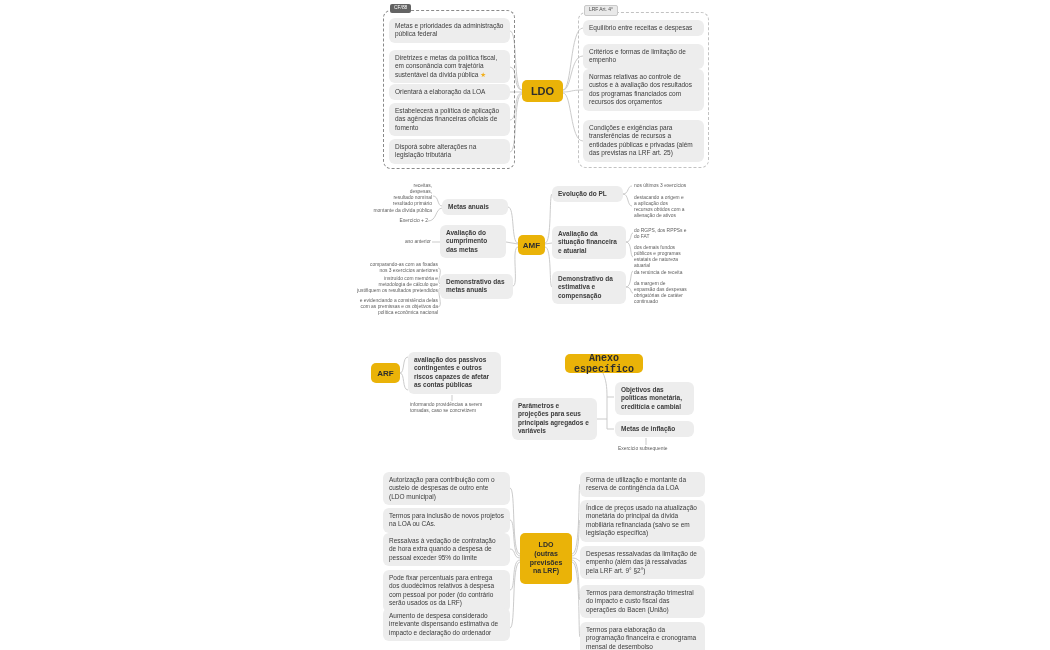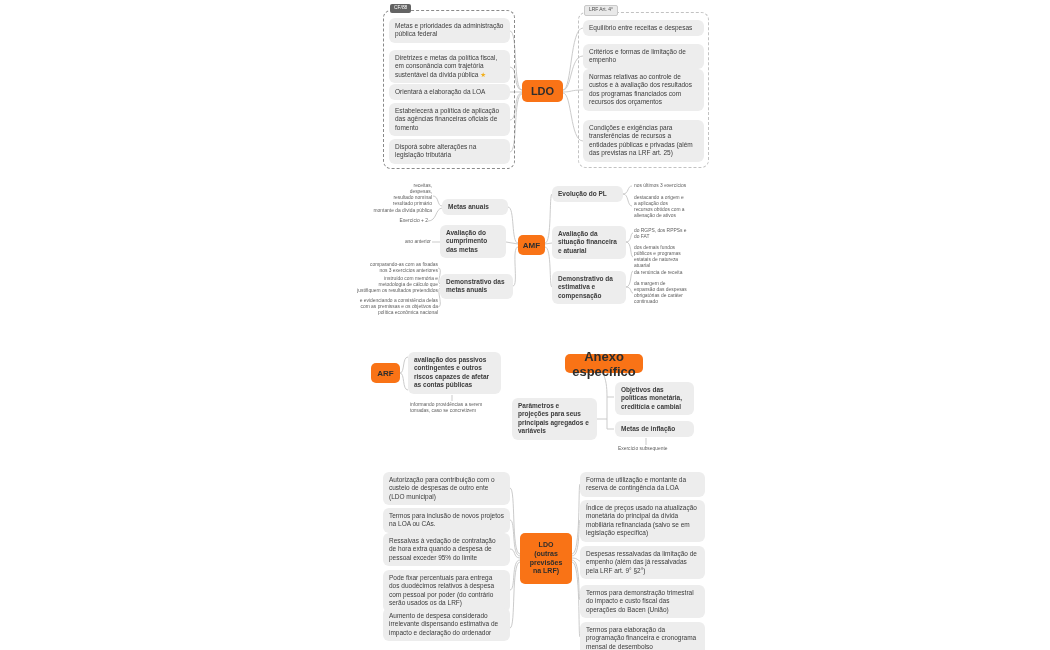--- a/index.html
+++ b/index.html
@@ -7,21 +7,21 @@
     width:1050px;height:650px;position:relative;background:#ffffff;
     font-family:"Liberation Sans", sans-serif;color:#3b3b3b;overflow:hidden;
   }
   .layer{position:absolute;left:0;top:0;width:1050px;height:650px;}
   .leaf{
     position:absolute;background:#ededed;border-radius:6px;padding:4px 6px;
     font-size:6.5px;line-height:1.3;color:#3b3b3b;box-sizing:border-box;z-index:2;
   }
   .leaf.bold{font-weight:bold;}
   .node{
-    position:absolute;background:#f97316;border-radius:5px;color:#2d2d2d;font-weight:bold;
+    position:absolute;background:#eab308;border-radius:5px;color:#2d2d2d;font-weight:bold;
     display:flex;align-items:center;justify-content:center;text-align:center;
     box-sizing:border-box;z-index:2;white-space:pre-line;
   }
   .ann{
     position:absolute;font-size:4.9px;line-height:1.25;color:#5f5f5f;
     white-space:pre-line;z-index:2;
   }
   .ann.r{text-align:right;}
   .dashedbox{position:absolute;border:1px dashed #8a8a8a;border-radius:8px;box-sizing:border-box;z-index:1;}
   .dashedbox.light{border-color:#c2c2c2;}
@@ -124,21 +124,21 @@
 <div class="ann" style="left:634px;top:281px;width:80px;">da margem de
 expansão das despesas
 obrigatórias de caráter
 continuado</div>
 
 <div class="node" style="left:371px;top:363px;width:29px;height:20px;font-size:8px;">ARF</div>
 <div class="leaf bold" style="left:408px;top:352px;width:93px;">avaliação dos passivos contingentes e outros riscos capazes de afetar as contas públicas</div>
 <div class="ann" style="left:410px;top:402px;width:95px;">informando providências a serem
 tomadas, caso se concretizem</div>
 
-<div class="node" style="left:565px;top:354px;width:78px;height:19px;font-size:13px;">Anexo específico</div>
+<div class="node" style="left:565px;top:354px;width:78px;height:19px;font-size:10px;font-family:Liberation Mono, monospace;">Anexo específico</div>
 <div class="leaf bold" style="left:512px;top:398px;width:85px;">Parâmetros e projeções para seus principais agregados e variáveis</div>
 <div class="leaf bold" style="left:615px;top:382px;width:79px;">Objetivos das políticas monetária, creditícia e cambial</div>
 <div class="leaf bold" style="left:615px;top:421px;width:79px;">Metas de inflação</div>
 <div class="ann" style="left:618px;top:446px;width:70px;">Exercício subsequente</div>
 
 <div class="leaf" style="left:383px;top:472px;width:127px;">Autorização para contribuição com o custeio de despesas de outro ente (LDO municipal)</div>
 <div class="leaf" style="left:383px;top:508px;width:127px;">Termos para inclusão de novos projetos na LOA ou CAs.</div>
 <div class="leaf" style="left:383px;top:533px;width:127px;">Ressalvas à vedação de contratação de hora extra quando a despesa de pessoal exceder 95% do limite</div>
 <div class="leaf" style="left:383px;top:570px;width:127px;">Pode fixar percentuais para entrega dos duodécimos relativos à despesa com pessoal por poder (do contrário serão usados os da LRF)</div>
 <div class="leaf" style="left:383px;top:608px;width:127px;">Aumento de despesa considerado irrelevante dispensando estimativa de impacto e declaração do ordenador</div>

